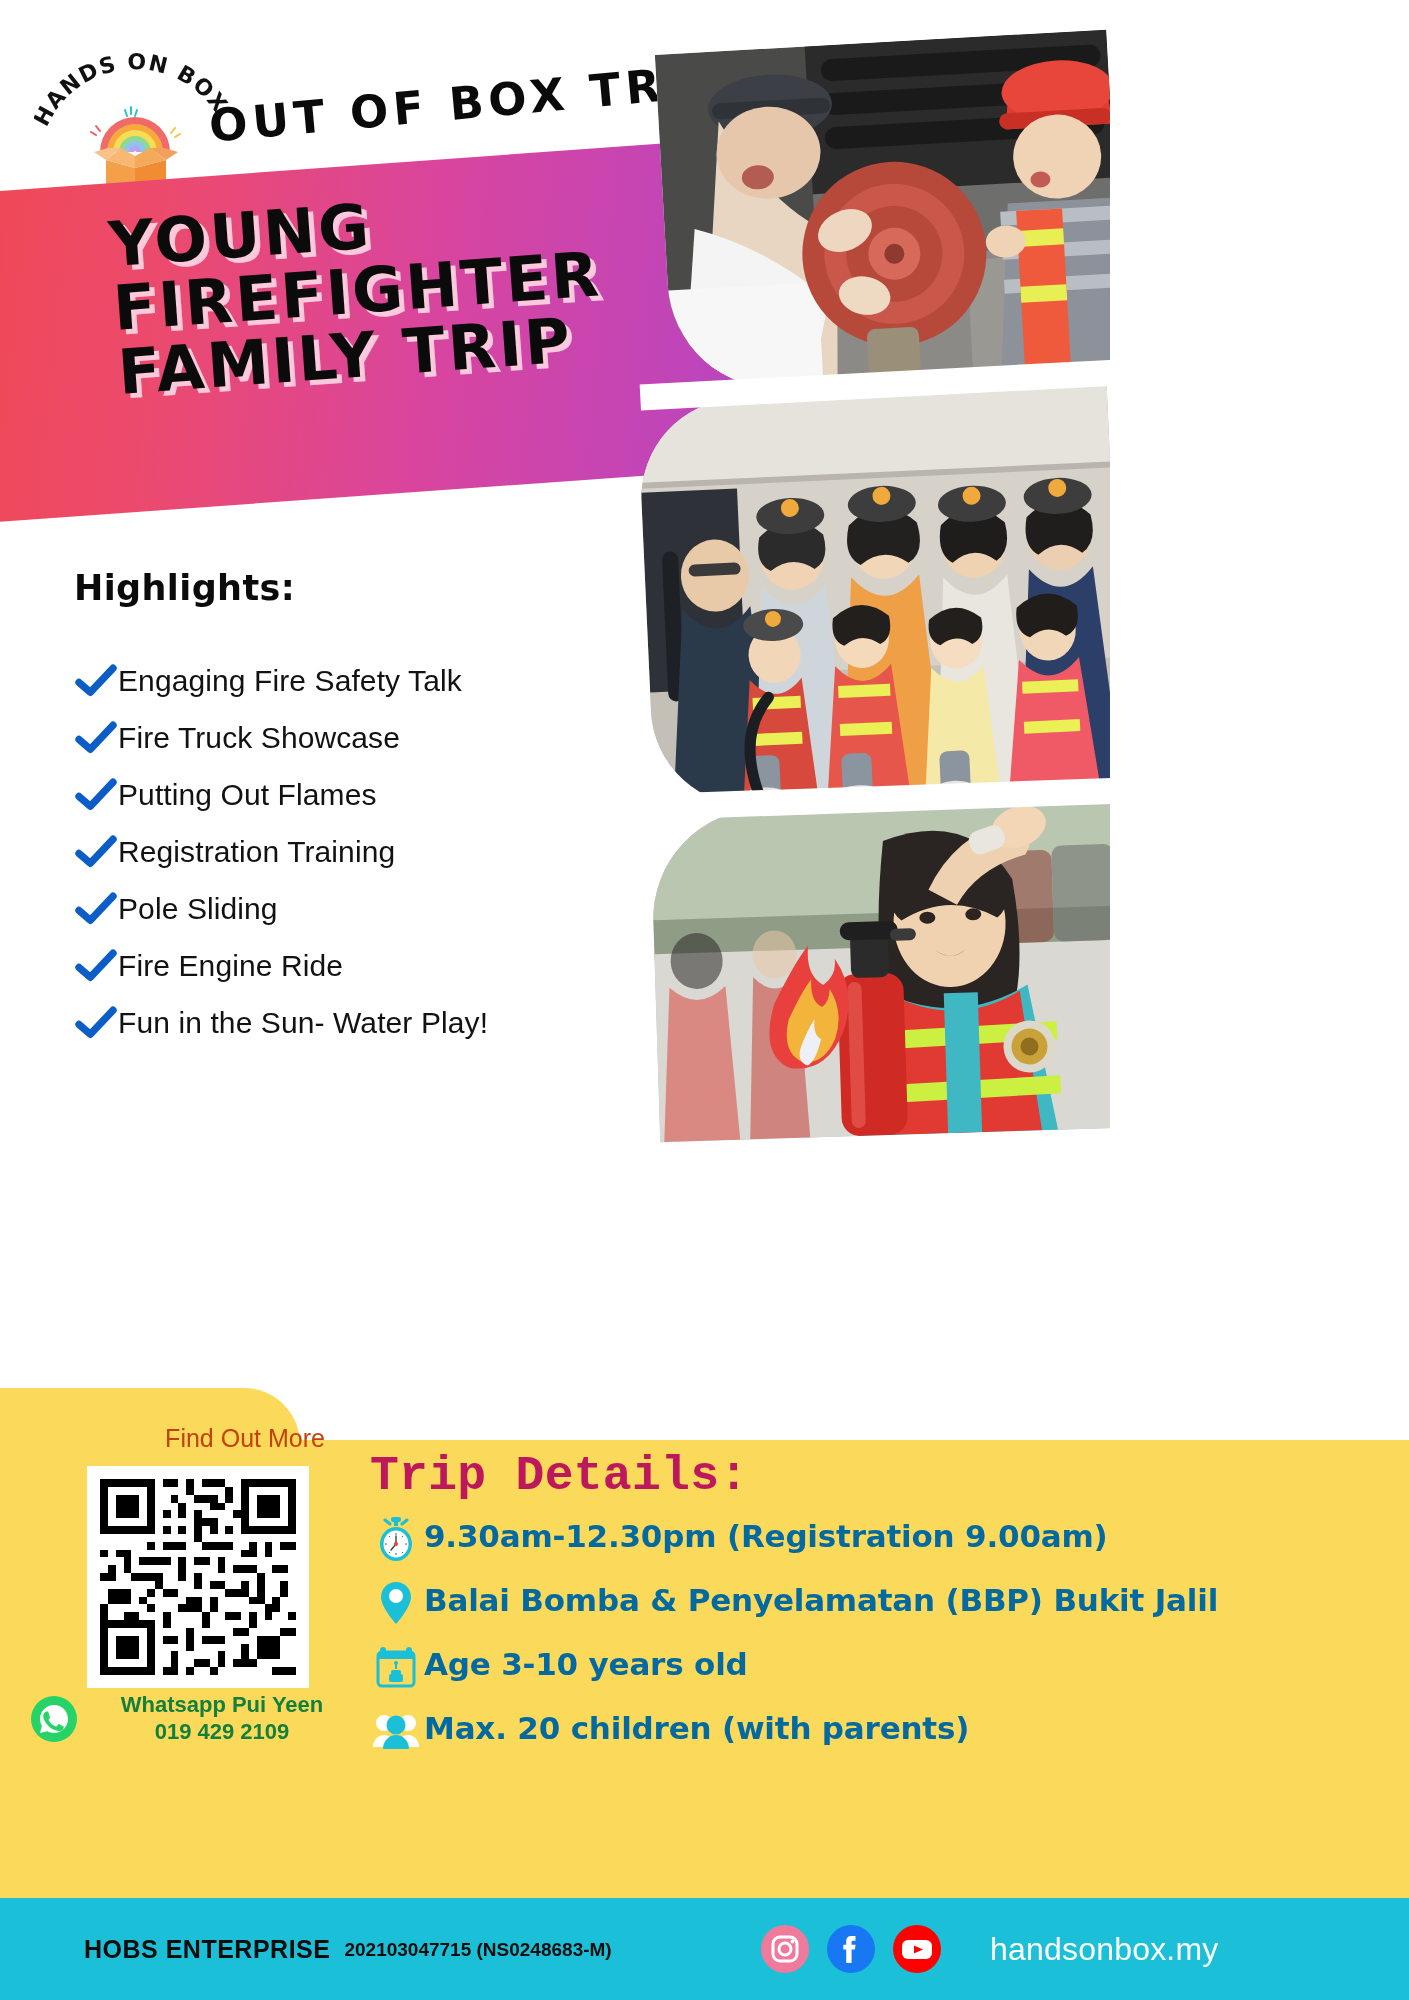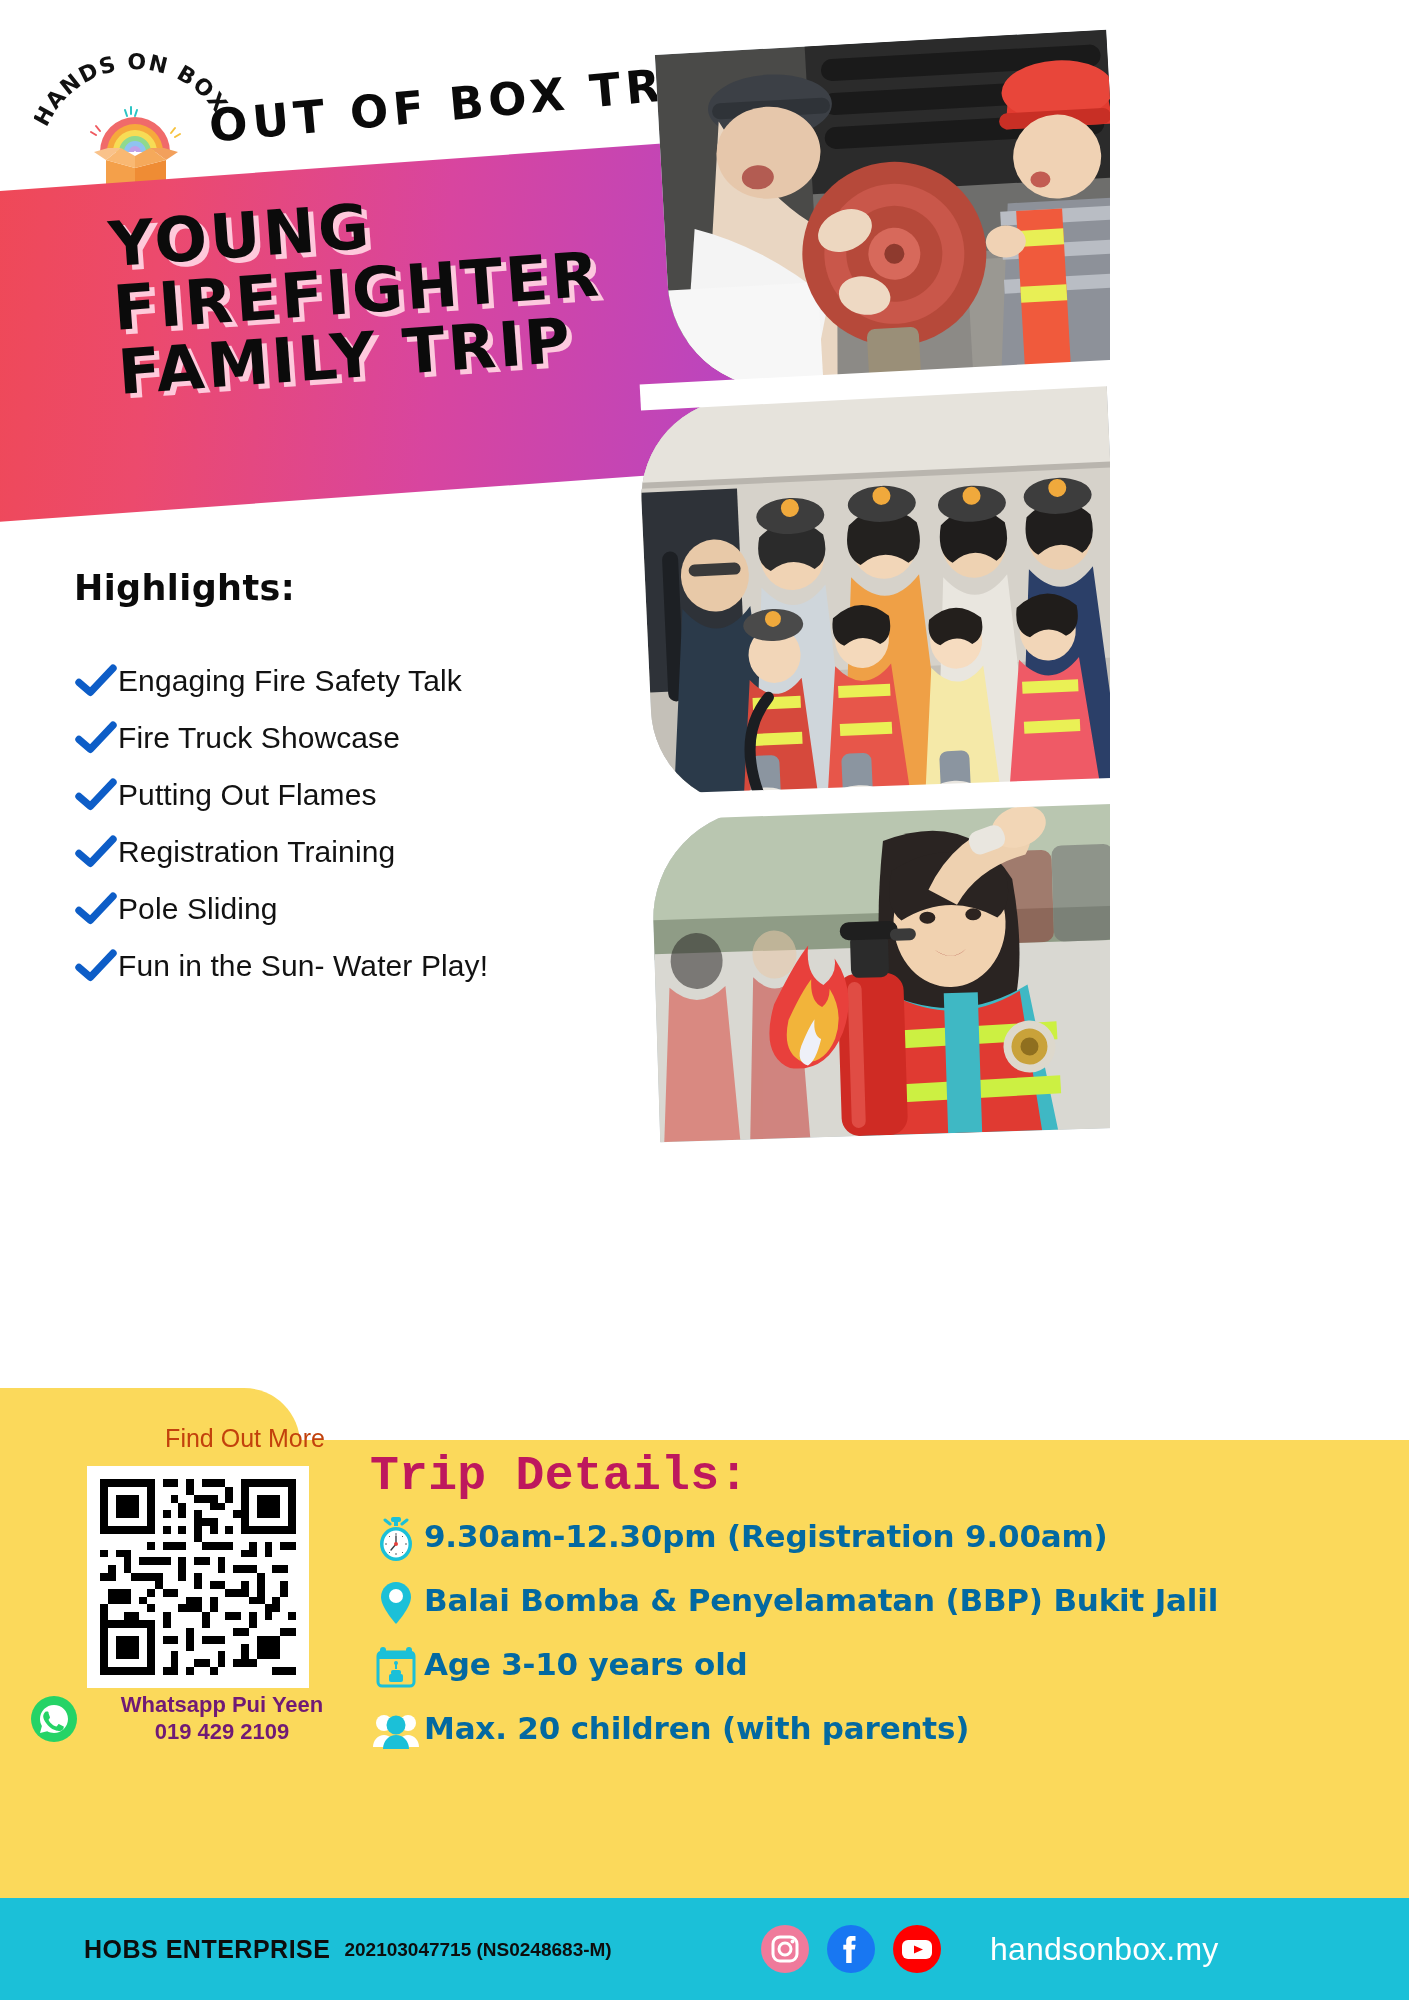--- a/index.html
+++ b/index.html
@@ -161,21 +161,21 @@
     left: 30px; top: 1692px;
     width: 330px;
     display: flex; align-items: center;
   }
   .wa-icon { flex: 0 0 48px; width: 48px; height: 48px; margin-right: 6px; }
   .wa-text {
     font-family: "Liberation Sans", sans-serif;
     font-weight: bold;
     font-size: 22px;
     line-height: 1.22;
-    color: #701a75;
+    color: #15803d;
     text-align: center;
     flex: 1;
   }
 
   .trip-heading {
     position: absolute;
     left: 370px; top: 1449px;
     font-family: Liberation Mono, monospace;
     font-weight: bold;
     font-size: 48px;
@@ -334,20 +334,26 @@
       <svg class="chk" viewBox="0 0 30 24">
         <path d="M3 13 L11 20 L27 3" fill="none" stroke="#0d5dc7" stroke-width="5.2" stroke-linecap="round" stroke-linejoin="round"></path>
       </svg>
       <div class="txt">Registration Training</div>
     </div>
     <div class="hl-item">
       <svg class="chk" viewBox="0 0 30 24">
         <path d="M3 13 L11 20 L27 3" fill="none" stroke="#0d5dc7" stroke-width="5.2" stroke-linecap="round" stroke-linejoin="round"></path>
       </svg>
       <div class="txt">Pole Sliding</div>
+    </div>
+    <div class="hl-item">
+      <svg class="chk" viewBox="0 0 30 24">
+        <path d="M3 13 L11 20 L27 3" fill="none" stroke="#0d5dc7" stroke-width="5.2" stroke-linecap="round" stroke-linejoin="round"></path>
+      </svg>
+      <div class="txt">Fire Engine Ride</div>
     </div>
     <div class="hl-item">
       <svg class="chk" viewBox="0 0 30 24">
         <path d="M3 13 L11 20 L27 3" fill="none" stroke="#0d5dc7" stroke-width="5.2" stroke-linecap="round" stroke-linejoin="round"></path>
       </svg>
       <div class="txt">Fun in the Sun- Water Play!</div>
     </div>
   </div>
 
   <div class="photo photo-1">

